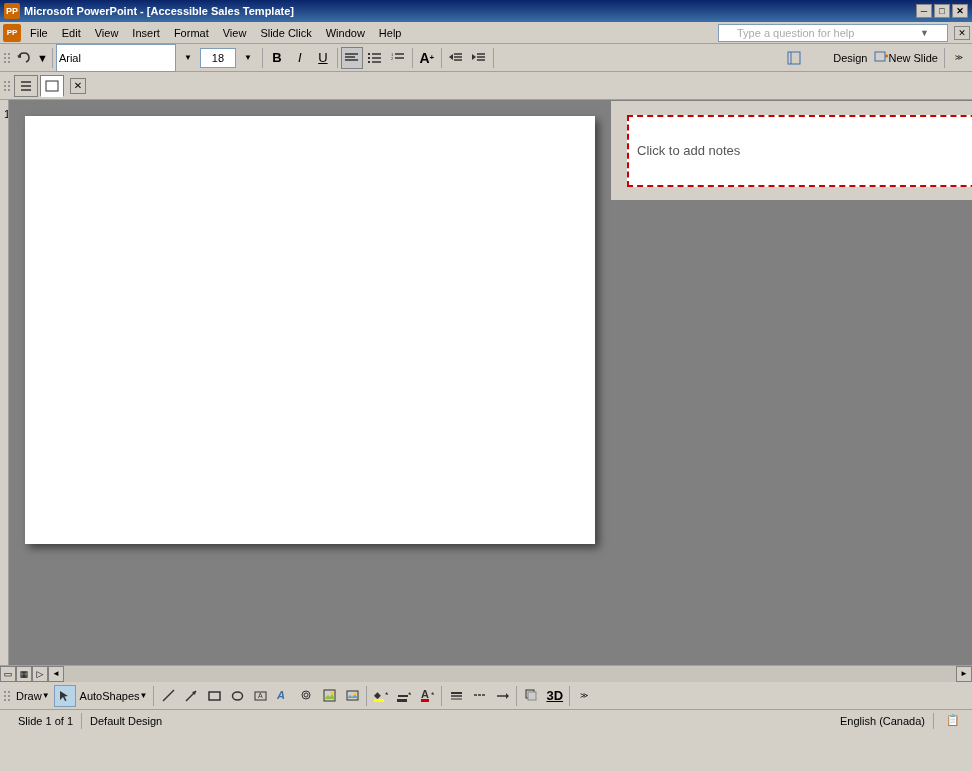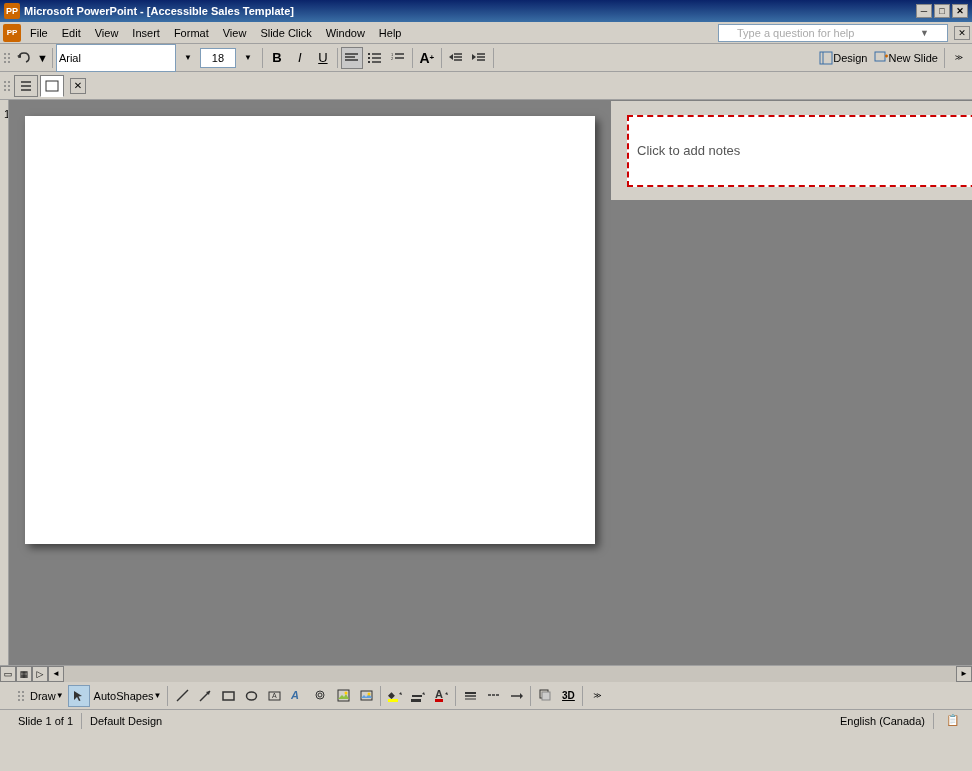--- a/index.html
+++ b/index.html
@@ -200,21 +200,21 @@
     .scroll-btn-h { width: 16px; height: 16px; background: #d4d0c8; border: 1px solid #808080; display: flex; align-items: center; justify-content: center; cursor: pointer; font-size: 8px; }
     .scroll-track-h { flex: 1; height: 16px; background: #c8c4bc; }
 
     
     #draw-toolbar {
       background: #d4d0c8;
       height: 28px;
       display: flex;
       align-items: center;
       border-top: 1px solid #a0a0a0;
-      padding: 0 16px;
+      padding: 0 2px;
       gap: 1px;
     }
 
     
     #status-bar {
       background: #d4d0c8;
       height: 22px;
       display: flex;
       align-items: center;
       border-top: 1px solid #a0a0a0;
@@ -363,21 +363,21 @@
         <line x1="5" y1="8" x2="13" y2="8" stroke="#333" stroke-width="1.5"></line>
       </svg>
   </div>
   <div class="tb-separator"></div>
   <div id="toolbar1-right">
     <div class="tb-btn">
       <svg width="14" height="14">
           <rect x="1" y="1" width="12" height="12" fill="none" stroke="#3a6ea5" stroke-width="1"></rect>
           <line x1="4" y1="1" x2="4" y2="13" stroke="#3a6ea5" stroke-width="1"></line>
         </svg>
-      <span style="font-size:11px;">Design</span>
+      <span style="font-size:11px;padding-left:32px;">Design</span>
     </div>
     <div class="tb-btn">
       <svg width="14" height="14">
           <rect x="1" y="1" width="10" height="9" fill="none" stroke="#3a6ea5" stroke-width="1"></rect>
           <line x1="11" y1="5" x2="14" y2="5" stroke="#cc6600" stroke-width="1.5"></line>
           <line x1="12.5" y1="3.5" x2="12.5" y2="6.5" stroke="#cc6600" stroke-width="1.5"></line>
         </svg>
       <span style="font-size:11px;">New Slide</span>
     </div>
     <div class="tb-separator"></div>
@@ -577,21 +577,21 @@
         <polygon points="10,4 13,7 10,10" fill="#333"></polygon>
       </svg>
   </div>
   <div class="tb-separator"></div>
   <div class="tb-btn">
     <svg width="13" height="13">
         <rect x="1" y="1" width="8" height="8" fill="none" stroke="#333" stroke-width="1"></rect>
         <rect x="3" y="3" width="8" height="8" fill="#ccc" stroke="#888" stroke-width="1"></rect>
       </svg>
   </div>
-  <div class="tb-btn" style="font-size:10px;font-weight:bold;text-decoration:underline;">3D</div>
+  <div class="tb-btn" style="font-size:13px;font-weight:bold;text-decoration:underline;">3D</div>
   <div class="tb-separator"></div>
   <div class="tb-btn" style="font-size:8px;">≫</div>
 </div>
 
 <div id="status-bar">
   <div class="status-section">
     <span>Slide 1 of 1</span>
     <div class="status-divider"></div>
     <span>Default Design</span>
   </div>

